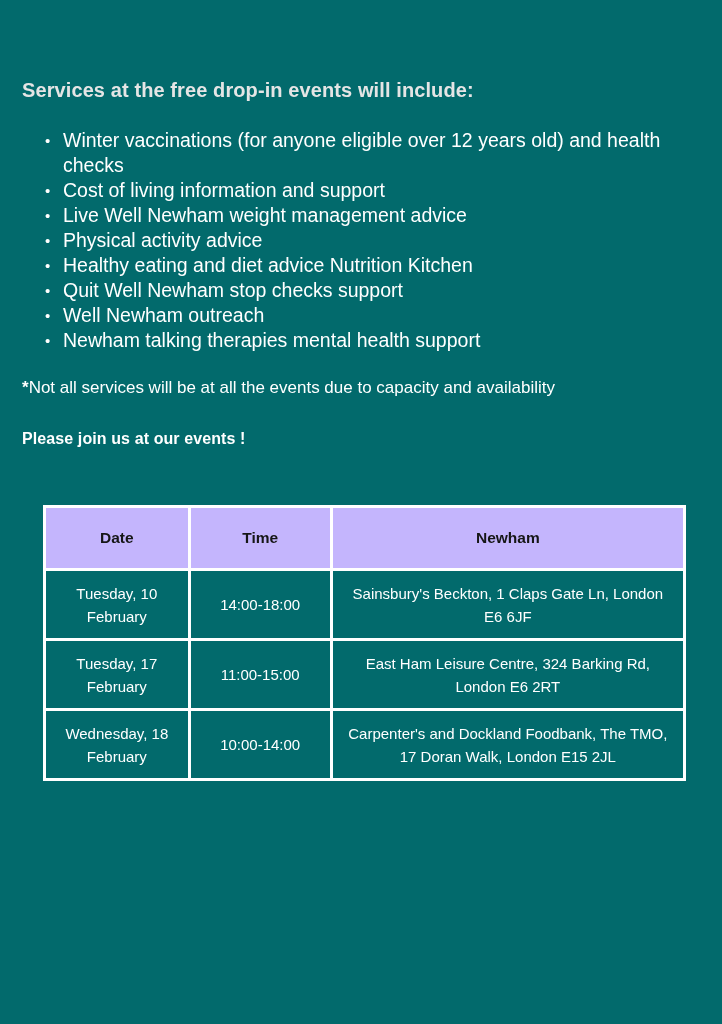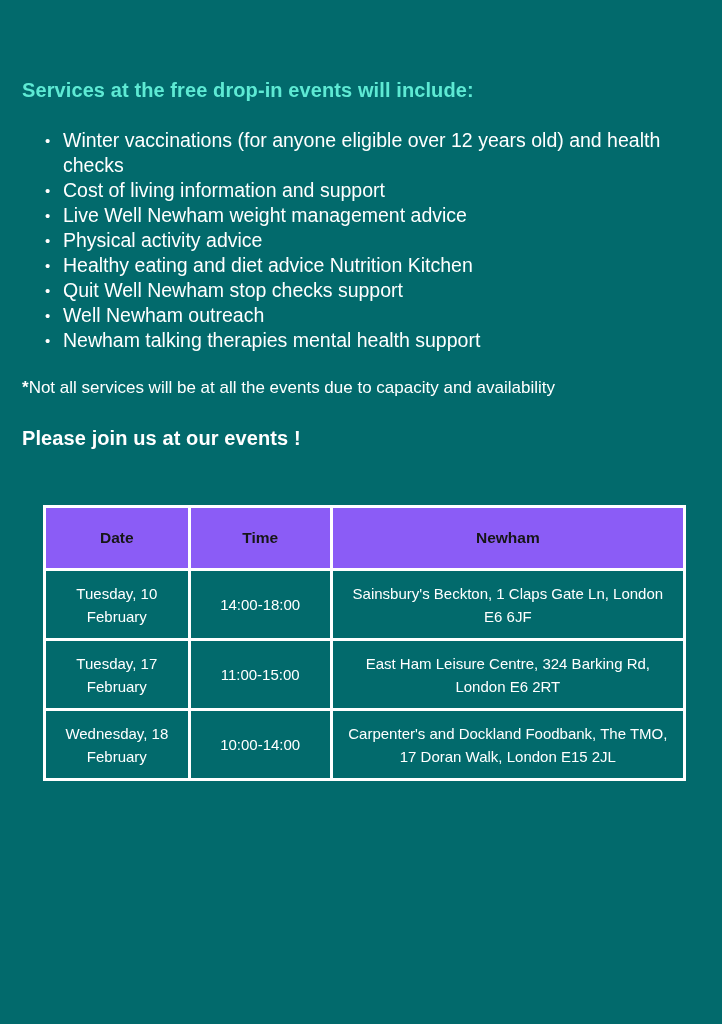--- a/index.html
+++ b/index.html
@@ -17,21 +17,21 @@
   .content {
     padding: 78px 24px 0 22px;
     box-sizing: border-box;
     width: 722px;
   }
   h1.services-heading {
     margin: 0;
     font-size: 20px;
     line-height: 24px;
     font-weight: 700;
-    color: #5eead4;
+    color: #e5e5e5;
     letter-spacing: 0.1px;
   }
   ul.services-list {
     list-style: none;
     margin: 26px 0 0 0;
     padding: 0 0 0 41px;
     max-width: 655px;
   }
   ul.services-list li {
     position: relative;
@@ -52,42 +52,42 @@
     font-size: 17px;
     line-height: 25px;
     font-weight: 400;
     max-width: 620px;
   }
   p.disclaimer .asterisk {
     font-weight: 700;
   }
   p.cta {
     margin: 26px 0 0 0;
-    font-size: 20px;
+    font-size: 16px;
     line-height: 25px;
     font-weight: 700;
     letter-spacing: 0.1px;
   }
   table.events-table {
     border-collapse: collapse;
     margin: 54px 0 0 21px;
     width: 643px;
     table-layout: fixed;
   }
   table.events-table th,
   table.events-table td {
     border: 3px solid #ffffff;
     text-align: center;
     vertical-align: middle;
   }
   table.events-table col.col-date { width: 22.6%; }
   table.events-table col.col-time { width: 22.2%; }
   table.events-table col.col-address { width: 55.2%; }
   table.events-table th {
-    background: #8b5cf6;
+    background: #c4b5fd;
     color: #161616;
     font-size: 15.5px;
     font-weight: 700;
     height: 56px;
     padding: 2px 8px;
   }
   table.events-table td {
     background: #026a6c;
     color: #ffffff;
     font-size: 15px;

